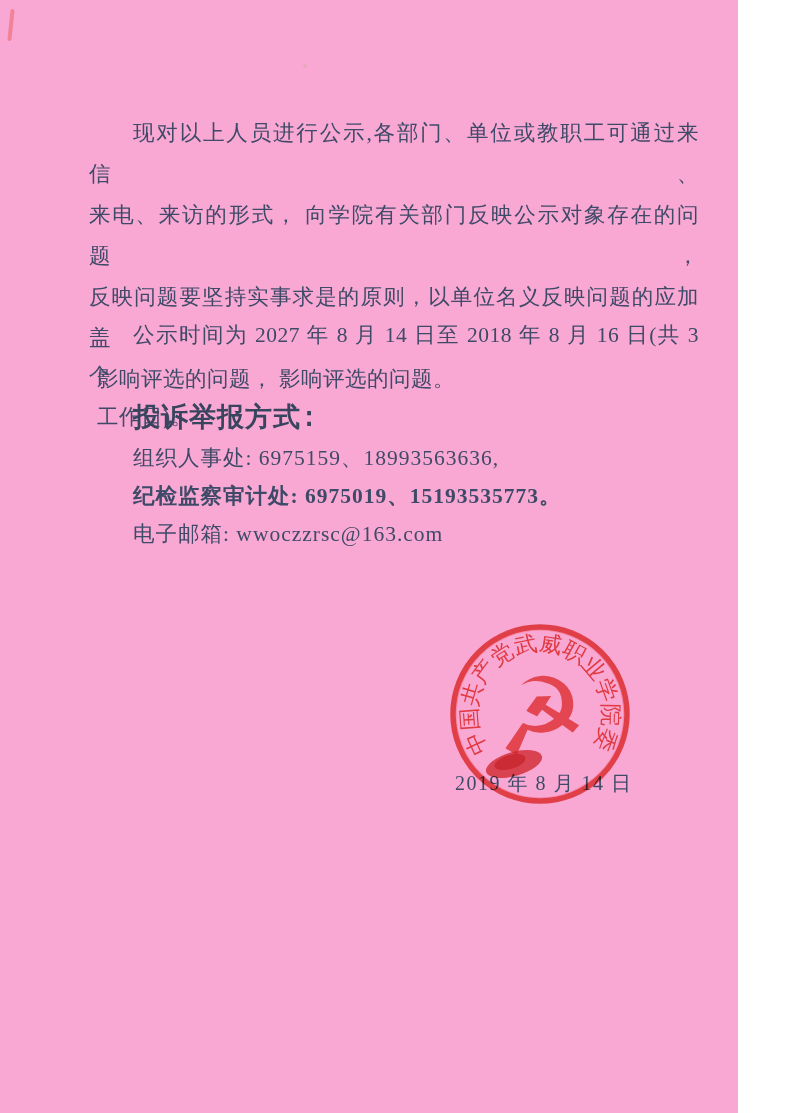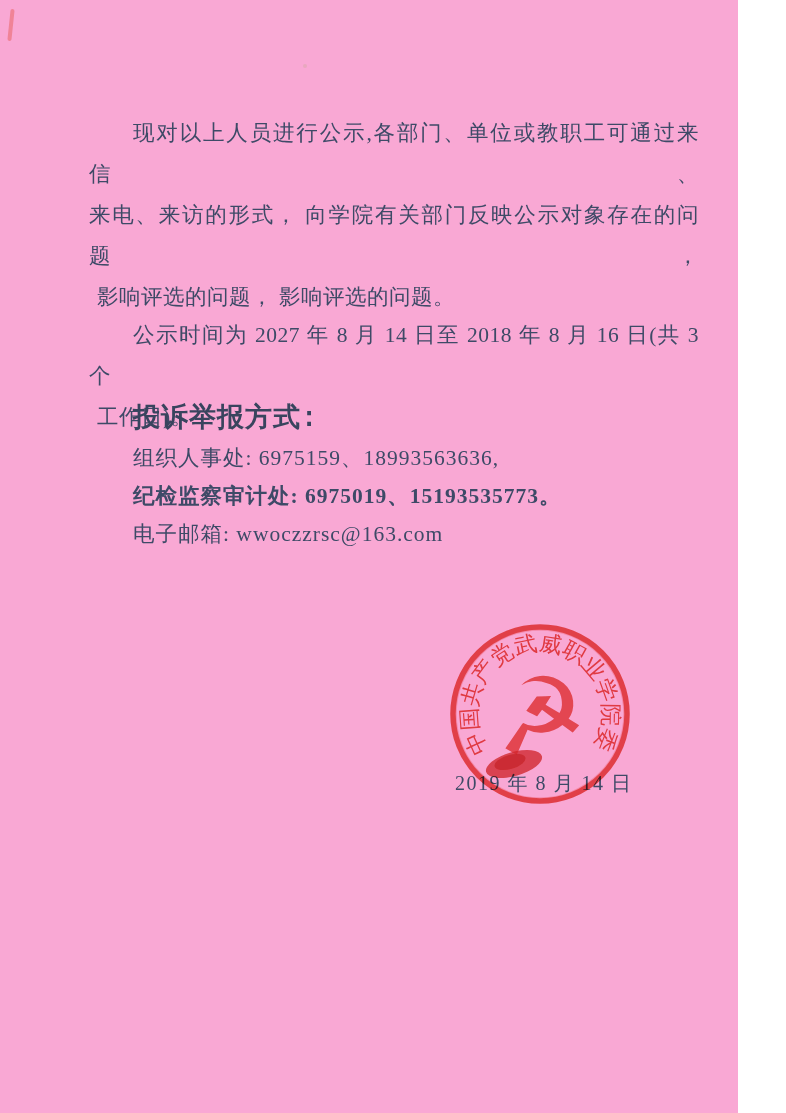--- a/index.html
+++ b/index.html
@@ -105,20 +105,21 @@
 <body>
 
 <div class="page">
 
   <div class="artifact-red"></div>
   <div class="artifact-speck"></div>
 
   <div class="bodyblock para1">
     <div class="fill indent">现对以上人员进行公示,各部门、单位或教职工可通过来信、</div>
     <div class="fill">来电、来访的形式， 向学院有关部门反映公示对象存在的问题，</div>
+    <div class="fill">反映问题要坚持实事求是的原则，以单位名义反映问题的应加盖</div>
     <div class="line">影响评选的问题， 影响评选的问题。</div>
   </div>
 
   <div class="bodyblock para2">
     <div class="fill indent">公示时间为 2027 年 8 月 14 日至 2018 年 8 月 16 日(共 3 个</div>
     <div class="line">工作日)。</div>
   </div>
 
   <div class="heading">投诉举报方式:</div>
 

